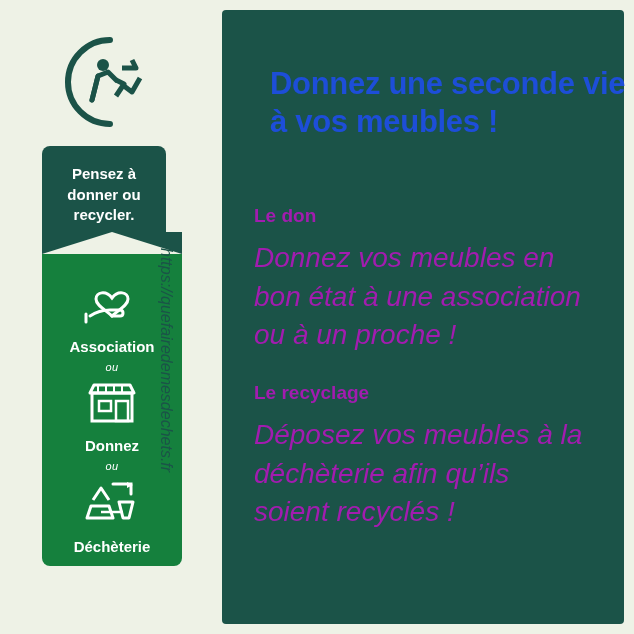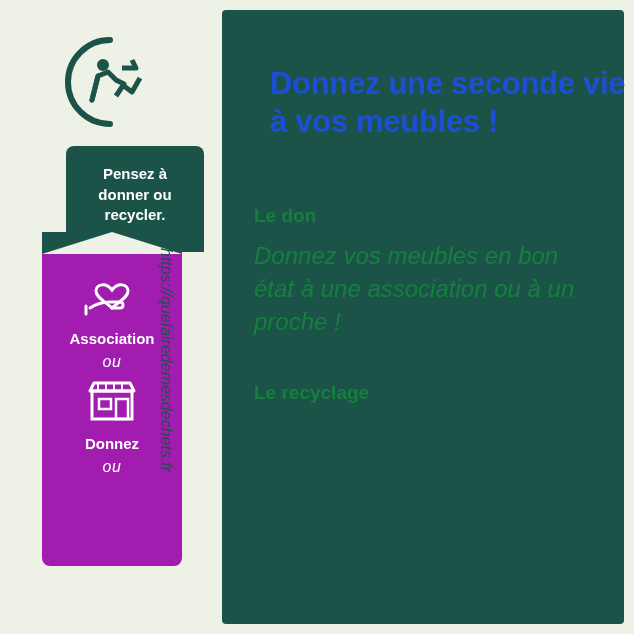--- a/index.html
+++ b/index.html
@@ -36,56 +36,55 @@
     font-weight: bold;
     line-height: 1.22;
     letter-spacing: -0.3px;
     margin-left: 30px;
   }
 
   .section {
     position: absolute;
     left: 254px;
     width: 330px;
-    color: #15803d;
+    color: #a21caf;
   }
   .section-title {
     font-size: 19px;
     font-weight: bold;
     margin: 0 0 12px 0;
   }
   .section-body {
-    font-size: 24px;
+    font-size: 28px;
     font-style: italic;
     line-height: 1.38;
     margin: 0;
   }
   .sect-don { top: 205px; }
   .sect-recyclage { top: 382px; }
 
   
   .logo {
     position: absolute;
     left: 62px;
     top: 34px;
     width: 96px;
     height: 96px;
   }
 
   .banner {
     position: absolute;
     left: 42px;
     top: 146px;
-    width: 138px;
+    width: 124px;
     background: #1b5348;
     border-radius: 8px 8px 0 0;
     padding: 18px 10px 26px 10px;
     box-sizing: border-box;
     text-align: center;
-    margin-left: 24px;
   }
   .banner-text {
     color: #ffffff;
     font-size: 15px;
     font-weight: bold;
     line-height: 1.38;
     margin: 0;
   }
   .banner-notch {
     position: absolute;
@@ -97,41 +96,41 @@
     border-right: 70px solid #1b5348;
     border-bottom: 22px solid #eef2e6;
   }
 
   .column {
     position: absolute;
     left: 42px;
     top: 254px;
     width: 140px;
     height: 312px;
-    background: #a21caf;
+    background: #15803d;
     border-radius: 0 0 8px 8px;
     box-sizing: border-box;
-    padding-top: 14px;
+    padding-top: 22px;
     text-align: center;
   }
   .col-icon {
     display: block;
     margin: 0 auto;
   }
   .col-label {
     display: block;
     color: #ffffff;
     font-size: 15px;
     font-weight: bold;
     margin-top: 8px;
   }
   .col-ou {
     display: block;
     color: #ffffff;
-    font-size: 16px;
+    font-size: 11px;
     font-style: italic;
     margin: 6px 0 6px 0;
     letter-spacing: 0.5px;
   }
 
   .vertical-url {
     position: absolute;
     left: 175px;
     top: 248px;
     width: 320px;
@@ -152,20 +151,21 @@
 
   <h1 class="headline">Donnez une seconde vie à vos meubles !</h1>
 
   <div class="section sect-don">
     <div class="section-title">Le don</div>
     <p class="section-body">Donnez vos meubles en bon état à une association ou à un proche !</p>
   </div>
 
   <div class="section sect-recyclage">
     <div class="section-title">Le recyclage</div>
+    <p class="section-body">Déposez vos meubles à la déchèterie afin qu’ils soient recyclés !</p>
   </div>
 
   <div class="logo">
     <svg width="96" height="96" viewBox="0 0 96 96" aria-hidden="true">
       <path d="M48 6 A42 42 0 1 0 48 90" fill="none" stroke="#1b5348" stroke-width="6" stroke-linecap="round"></path>
       <path d="M30 66 L36 42 L46 38 L54 46" fill="none" stroke="#1b5348" stroke-width="5" stroke-linecap="round" stroke-linejoin="round"></path>
       <circle cx="41" cy="31" r="6" fill="#1b5348"></circle>
       <path d="M36 42 L30 66" stroke="#1b5348" stroke-width="5" stroke-linecap="round"></path>
       <path d="M60 34 L74 34 L70 26" fill="none" stroke="#1b5348" stroke-width="5" stroke-linejoin="round"></path>
       <path d="M78 44 L70 58 L62 52" fill="none" stroke="#1b5348" stroke-width="5" stroke-linejoin="round"></path>
@@ -199,18 +199,31 @@
           <path d="M8 14 L12 6 L48 6 L52 14 Z" fill="none" stroke="#ffffff" stroke-width="3" stroke-linejoin="round"></path>
           <path d="M16 6 L16 14 M24 6 L24 14 M32 6 L32 14 M40 6 L40 14" stroke="#ffffff" stroke-width="2"></path>
           <rect x="17" y="22" width="12" height="10" fill="none" stroke="#ffffff" stroke-width="2.5"></rect>
           <rect x="34" y="22" width="12" height="20" fill="none" stroke="#ffffff" stroke-width="2.5"></rect>
         </svg>
       </span>
       <span class="col-label">Donnez</span>
       <span class="col-ou">ou</span>
     </div>
 
+    <div>
+      <span class="col-icon">
+        <svg width="58" height="48" viewBox="0 0 58 48" aria-hidden="true">
+          <path d="M30 6 L48 6 L48 16" fill="none" stroke="#ffffff" stroke-width="3" stroke-linecap="round"></path>
+          <path d="M44 4 L50 7 L44 10" fill="#ffffff"></path>
+          <path d="M10 22 L18 10 L26 22" fill="none" stroke="#ffffff" stroke-width="3" stroke-linejoin="round"></path>
+          <path d="M8 28 L26 28 L30 40 L4 40 Z" fill="none" stroke="#ffffff" stroke-width="3" stroke-linejoin="round"></path>
+          <path d="M36 24 L50 24 L46 40 L40 40 Z" fill="none" stroke="#ffffff" stroke-width="3" stroke-linejoin="round"></path>
+          <path d="M18 34 L40 34" stroke="#ffffff" stroke-width="2.5"></path>
+        </svg>
+      </span>
+      <span class="col-label">Déchèterie</span>
+    </div>
 
   </div>
 
   <div class="vertical-url">https://quefairedemesdechets.fr</div>
 
 </div>
 
 </body></html>

